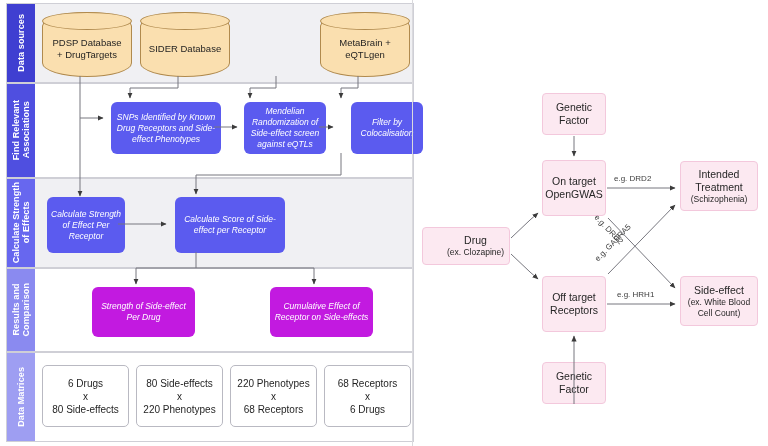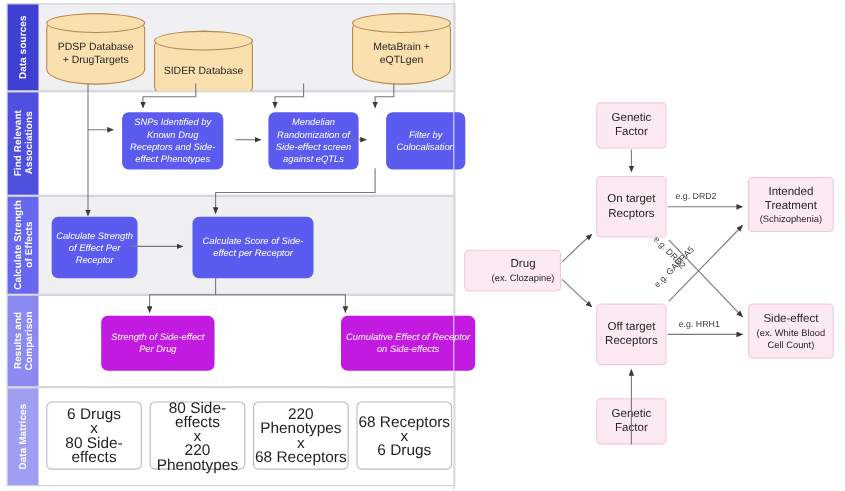--- a/index.html
+++ b/index.html
@@ -42,21 +42,21 @@
         display:flex;align-items:center;justify-content:center;
         text-align:center;color:#ffffff;font-style:italic;font-size:8.5px;
         line-height:11px;padding:3px;}
   .pbox.blue{background:#5b5bef;}
   .pbox.magenta{background:#c21ae0;font-size:8.5px;}
 
   
   .mbox{position:absolute;box-sizing:border-box;border:1px solid #b9b9c2;
         border-radius:5px;background:#ffffff;
         display:flex;align-items:center;justify-content:center;
-        text-align:center;font-size:14px;line-height:13px;color:#1f1f1f;
+        text-align:center;font-size:10px;line-height:13px;color:#1f1f1f;
         white-space:pre-line;}
 
   
   #right-panel{position:absolute;left:412px;top:0;width:356px;height:446px;}
   .rbox{position:absolute;box-sizing:border-box;background:#fce9f1;
         border:1px solid #f3c8dc;border-radius:4px;
         display:flex;flex-direction:column;align-items:center;justify-content:center;
         text-align:center;color:#262626;font-size:10.5px;line-height:13px;}
   .rbox .sub{font-size:8.5px;line-height:11px;}
   .rbox .mainline{white-space:pre-line;}
@@ -77,37 +77,37 @@
 
     <div class="band shaded" style="top:3px;height:80px;">
       <div class="band-label" style="background:#3f3fd1;">
         <span>Data sources</span>
       </div>
       <div class="band-body">
         <div class="cyl" style="left:7px;top:8px;width:90px;height:65px;">
           <div class="txt" style="white-space:pre-line;">PDSP Database
 + DrugTargets</div>
         </div>
-        <div class="cyl" style="left:105px;top:8px;width:90px;height:65px;margin-top:16px;">
+        <div class="cyl" style="left:105px;top:8px;width:90px;height:65px;">
           <div class="txt" style="white-space:pre-line;">SIDER Database</div>
         </div>
         <div class="cyl" style="left:285px;top:8px;width:90px;height:65px;">
           <div class="txt" style="white-space:pre-line;">MetaBrain +
 eQTLgen</div>
         </div>
       </div>
     </div>
 
     <div class="band" style="top:83px;height:95px;">
       <div class="band-label" style="background:#4f4fe0;">
         <span>Find Relevant
 Associations</span>
       </div>
       <div class="band-body">
-        <div class="pbox blue" style="left:76px;top:18px;width:92px;height:52px;">
+        <div class="pbox blue" style="left:76px;top:18px;width:110px;height:52px;">
           <span>SNPs Identified by Known Drug Receptors and Side-effect Phenotypes</span>
         </div>
         <div class="pbox blue" style="left:209px;top:18px;width:82px;height:52px;">
           <span>Mendelian Randomization of Side-effect screen against eQTLs</span>
         </div>
         <div class="pbox blue" style="left:316px;top:18px;width:72px;height:52px;justify-content:flex-end;">
           <span>Filter by Colocalisation</span>
         </div>
       </div>
     </div>
@@ -129,21 +129,21 @@
 
     <div class="band" style="top:268px;height:84px;">
       <div class="band-label" style="background:#8a8af0;">
         <span>Results and
 Comparison</span>
       </div>
       <div class="band-body">
         <div class="pbox magenta" style="left:57px;top:18px;width:103px;height:50px;">
           <span>Strength of Side-effect Per Drug</span>
         </div>
-        <div class="pbox magenta" style="left:235px;top:18px;width:122px;height:50px;margin-left:40px;">
+        <div class="pbox magenta" style="left:235px;top:18px;width:103px;height:50px;">
           <span>Cumulative Effect of Receptor on Side-effects</span>
         </div>
       </div>
     </div>
 
     <div class="band" style="top:352px;height:90px;">
       <div class="band-label" style="background:#9e9ef2;">
         <span>Data Matrices</span>
       </div>
       <div class="band-body">
@@ -197,21 +197,21 @@
 
   <div id="right-panel">
 
     <div class="rbox" style="left:130px;top:93px;width:64px;height:42px;">
       <span class="mainline">Genetic
 Factor</span>
     </div>
 
     <div class="rbox" style="left:130px;top:160px;width:64px;height:56px;">
       <span class="mainline">On target
-Recptors</span>
+OpenGWAS</span>
     </div>
 
     <div class="rbox" style="left:130px;top:276px;width:64px;height:56px;">
       <span class="mainline">Off target
 Receptors</span>
     </div>
 
     <div class="rbox" style="left:10px;top:227px;width:88px;height:38px;padding-left:19px;">
       <span class="mainline">Drug</span>
       <span class="sub">(ex. Clozapine)</span>

